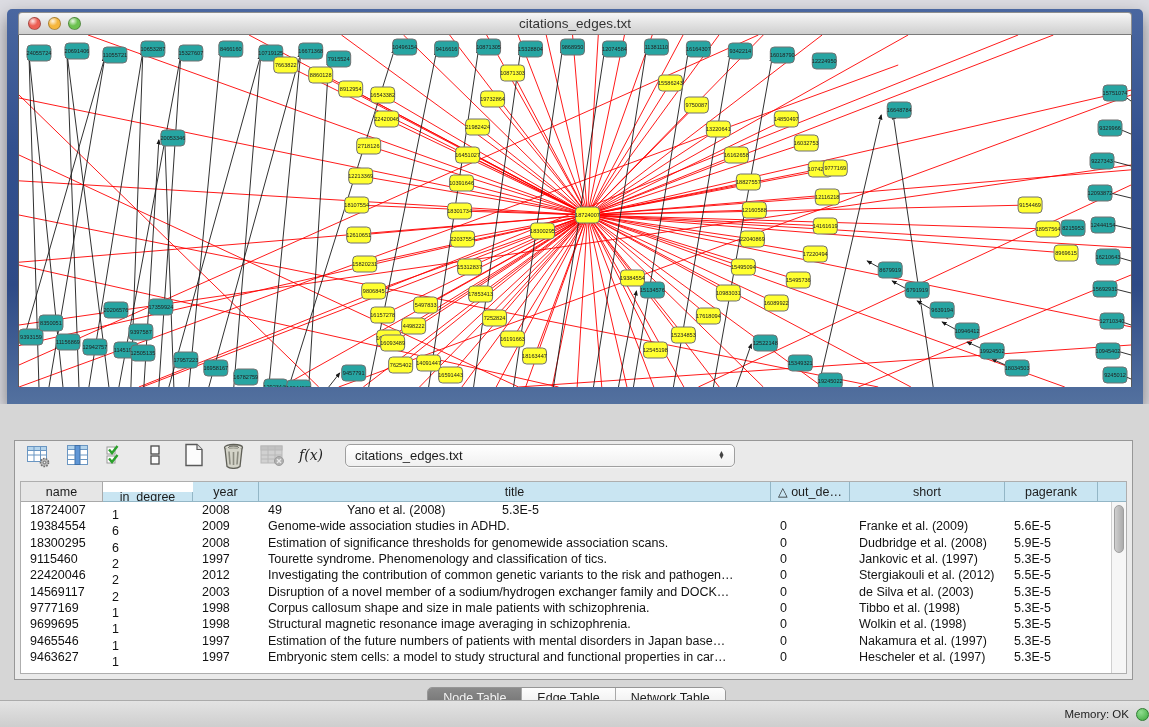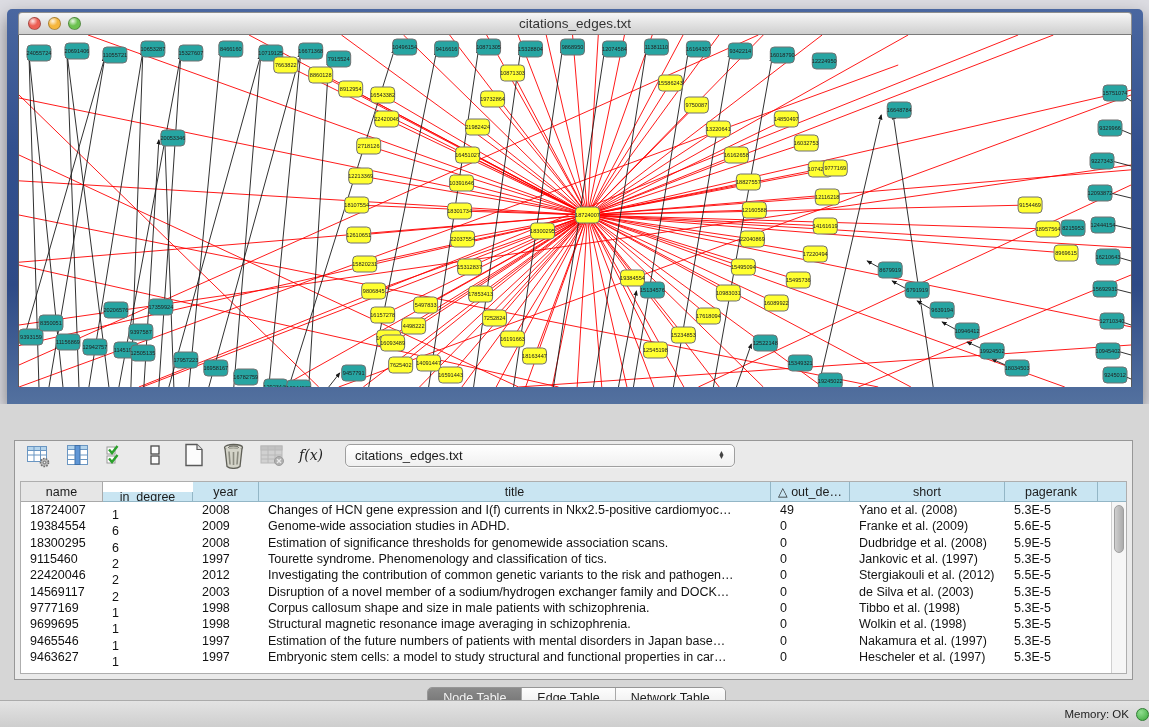--- a/index.html
+++ b/index.html
@@ -617,21 +617,20 @@
           <div class="cell c4">△ out_de…</div>
           <div class="cell c5">short</div>
           <div class="cell c6">pagerank</div>
           <div class="cell cf fill"></div>
         </div>
       <div class="tbody" id="tbody">
           <div class="trow">
             <div class="cell c0">18724007</div>
             <div class="cell c1">1</div>
             <div class="cell c2">2008</div>
-            <div class="cell c3">Changes of HCN gene expression and I(f) currents in Nkx2.5-positive cardiomyoc…</div>
             <div class="cell c4">49</div>
             <div class="cell c5">Yano et al. (2008)</div>
             <div class="cell c6">5.3E-5</div>
           </div>
           <div class="trow">
             <div class="cell c0">19384554</div>
             <div class="cell c1">6</div>
             <div class="cell c2">2009</div>
             <div class="cell c3">Genome-wide association studies in ADHD.</div>
             <div class="cell c4">0</div>

